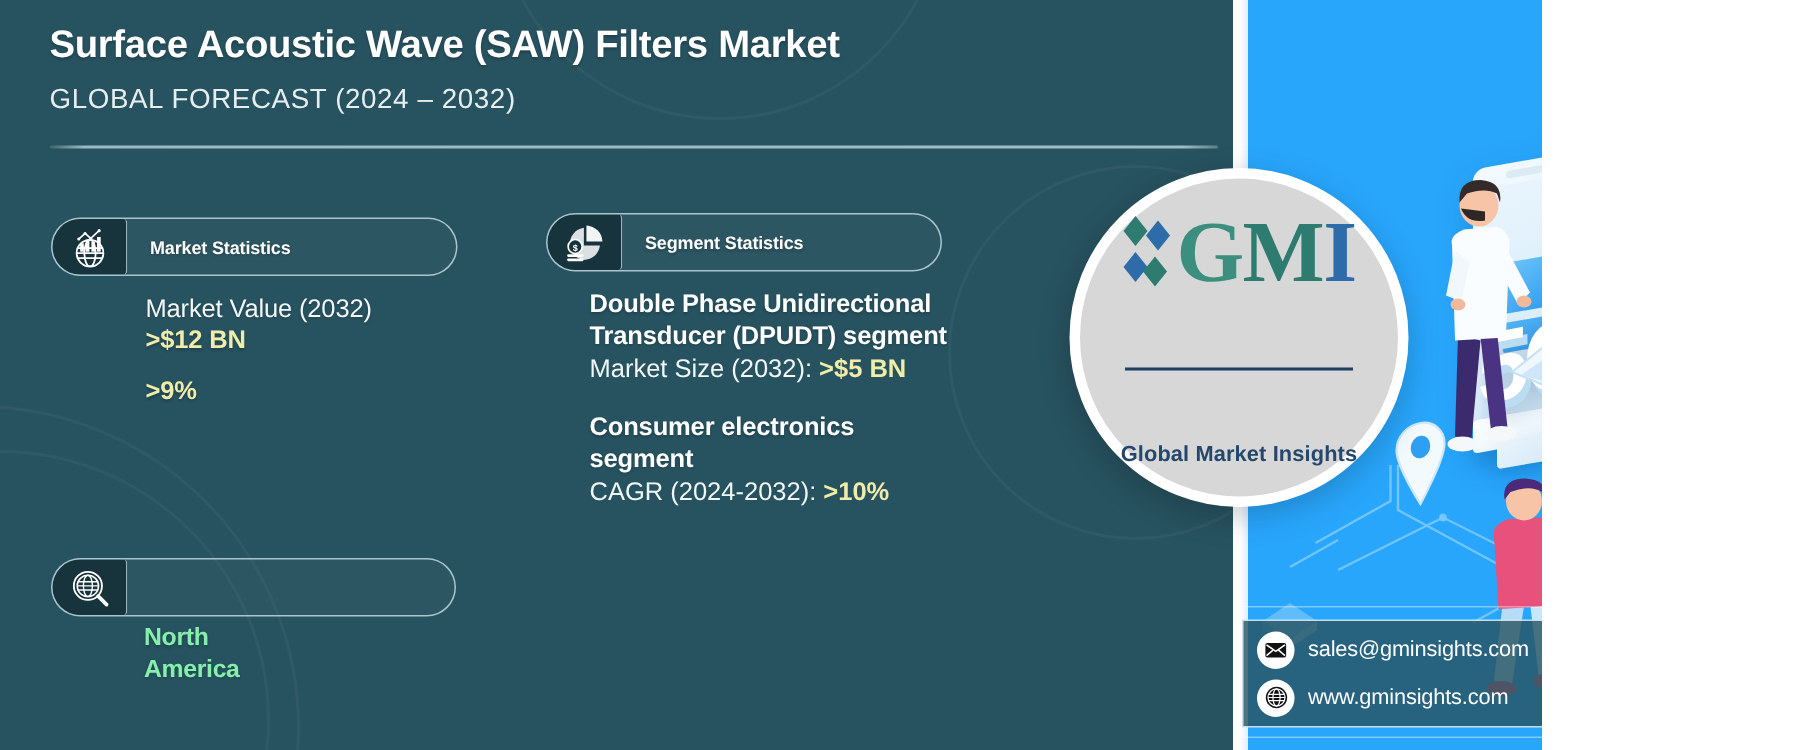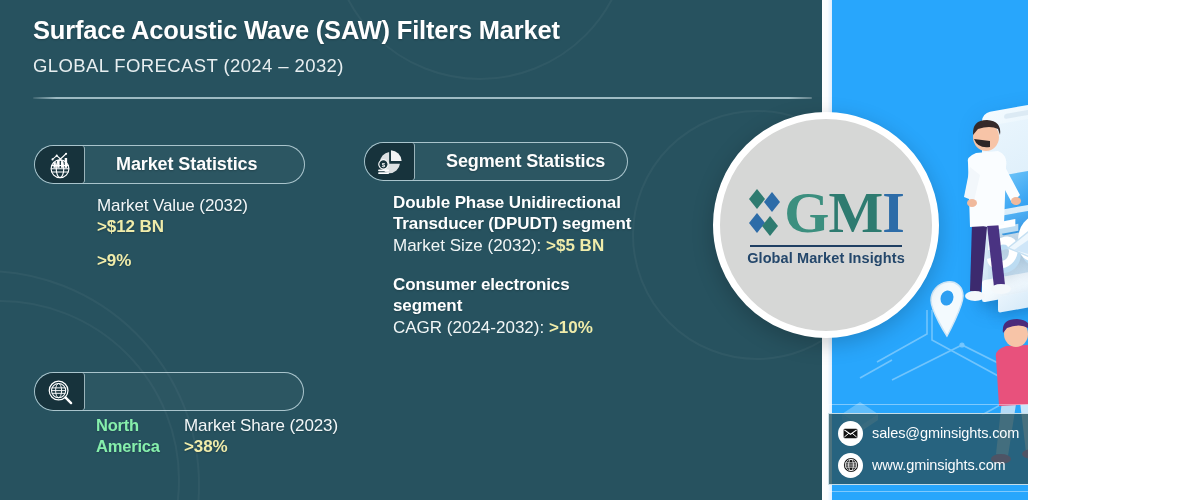--- a/index.html
+++ b/index.html
@@ -63,24 +63,23 @@
   .pill .iconbox {
     width: 50px; height: 100%;
     background: #17333c;
     border-right: 1.4px solid rgba(205,228,235,0.72);
     border-radius: 20px 3px 3px 20px;
     display: flex; align-items: center; justify-content: center;
     flex: 0 0 50px;
   }
   .pill .pill-label {
     padding-left: 15px; padding-right: 16px;
-    font-size: 18px; font-weight: bold; color: #fdfdfd;
+    font-size: 12px; font-weight: bold; color: #fdfdfd;
     letter-spacing: -0.1px; white-space: nowrap;
     text-shadow: 0 1px 2px rgba(0,0,0,0.22);
-    margin-left: 16px;
   }
   .pill svg { display: block; }
 
   #pill-market   { left: 34px;  top: 145px; width: 271px; }
   #pill-segment  { left: 364px; top: 142px; width: 264px; }
   #pill-regional { left: 34px;  top: 372px; width: 270px; }
 
   
   .stats { position: absolute; }
   #stats-market   { left: 97px;  top: 195px; width: 230px; }
@@ -190,20 +189,21 @@
   
   .logo-circle {
     position: absolute; left: 713px; top: 112px; width: 226px; height: 226px;
     border-radius: 50%;
     background: #d6d7d6;
     border: 7px solid #ffffff;
     box-shadow: 0 6px 22px rgba(0,0,0,0.20);
     display: flex; flex-direction: column;
     align-items: center; justify-content: center;
     z-index: 40;
+    gap: 45px;
   }
   .logo-mark { display: flex; align-items: center; gap: 2px; }
   .logo-diamonds { width: 34px; height: 54px; }
   .logo-gmi {
     font-family: "Liberation Serif", serif;
     font-size: 58px; font-weight: bold; line-height: 1;
     letter-spacing: -1px;
   }
   .logo-g { color: #3c8f7f; }
   .logo-m { color: #2e7b70; }
@@ -327,24 +327,20 @@
           <ellipse cx="14.5" cy="14.5" rx="3.2" ry="7.6" stroke-width="1"></ellipse>
           <path d="M7.2 11.6h14.6M6.9 14.5h15.2M7.2 17.4h14.6" stroke-width="1"></path>
           <path d="M21.8 21.8l6 6" stroke-width="2.6" stroke-linecap="round"></path>
         </svg>
       </div>
     </div>
 
     <div class="stats" id="stats-regional">
       <div class="regional-row">
         <div class="region-name">North America</div>
-        <div class="region-stat">
-          <div class="stat-label">Market Share (2023)</div>
-          <div class="stat-value">&gt;38%</div>
-        </div>
       </div>
     </div>
   </div>
 
   <div class="stripe"></div>
 
   <div class="right-panel">
 
     <svg class="iso" style="left:0;top:250px;width:368px;height:250px" viewBox="0 0 368 250">
       <g stroke="#79c8fd" stroke-width="1.6" fill="none" opacity="0.9">

